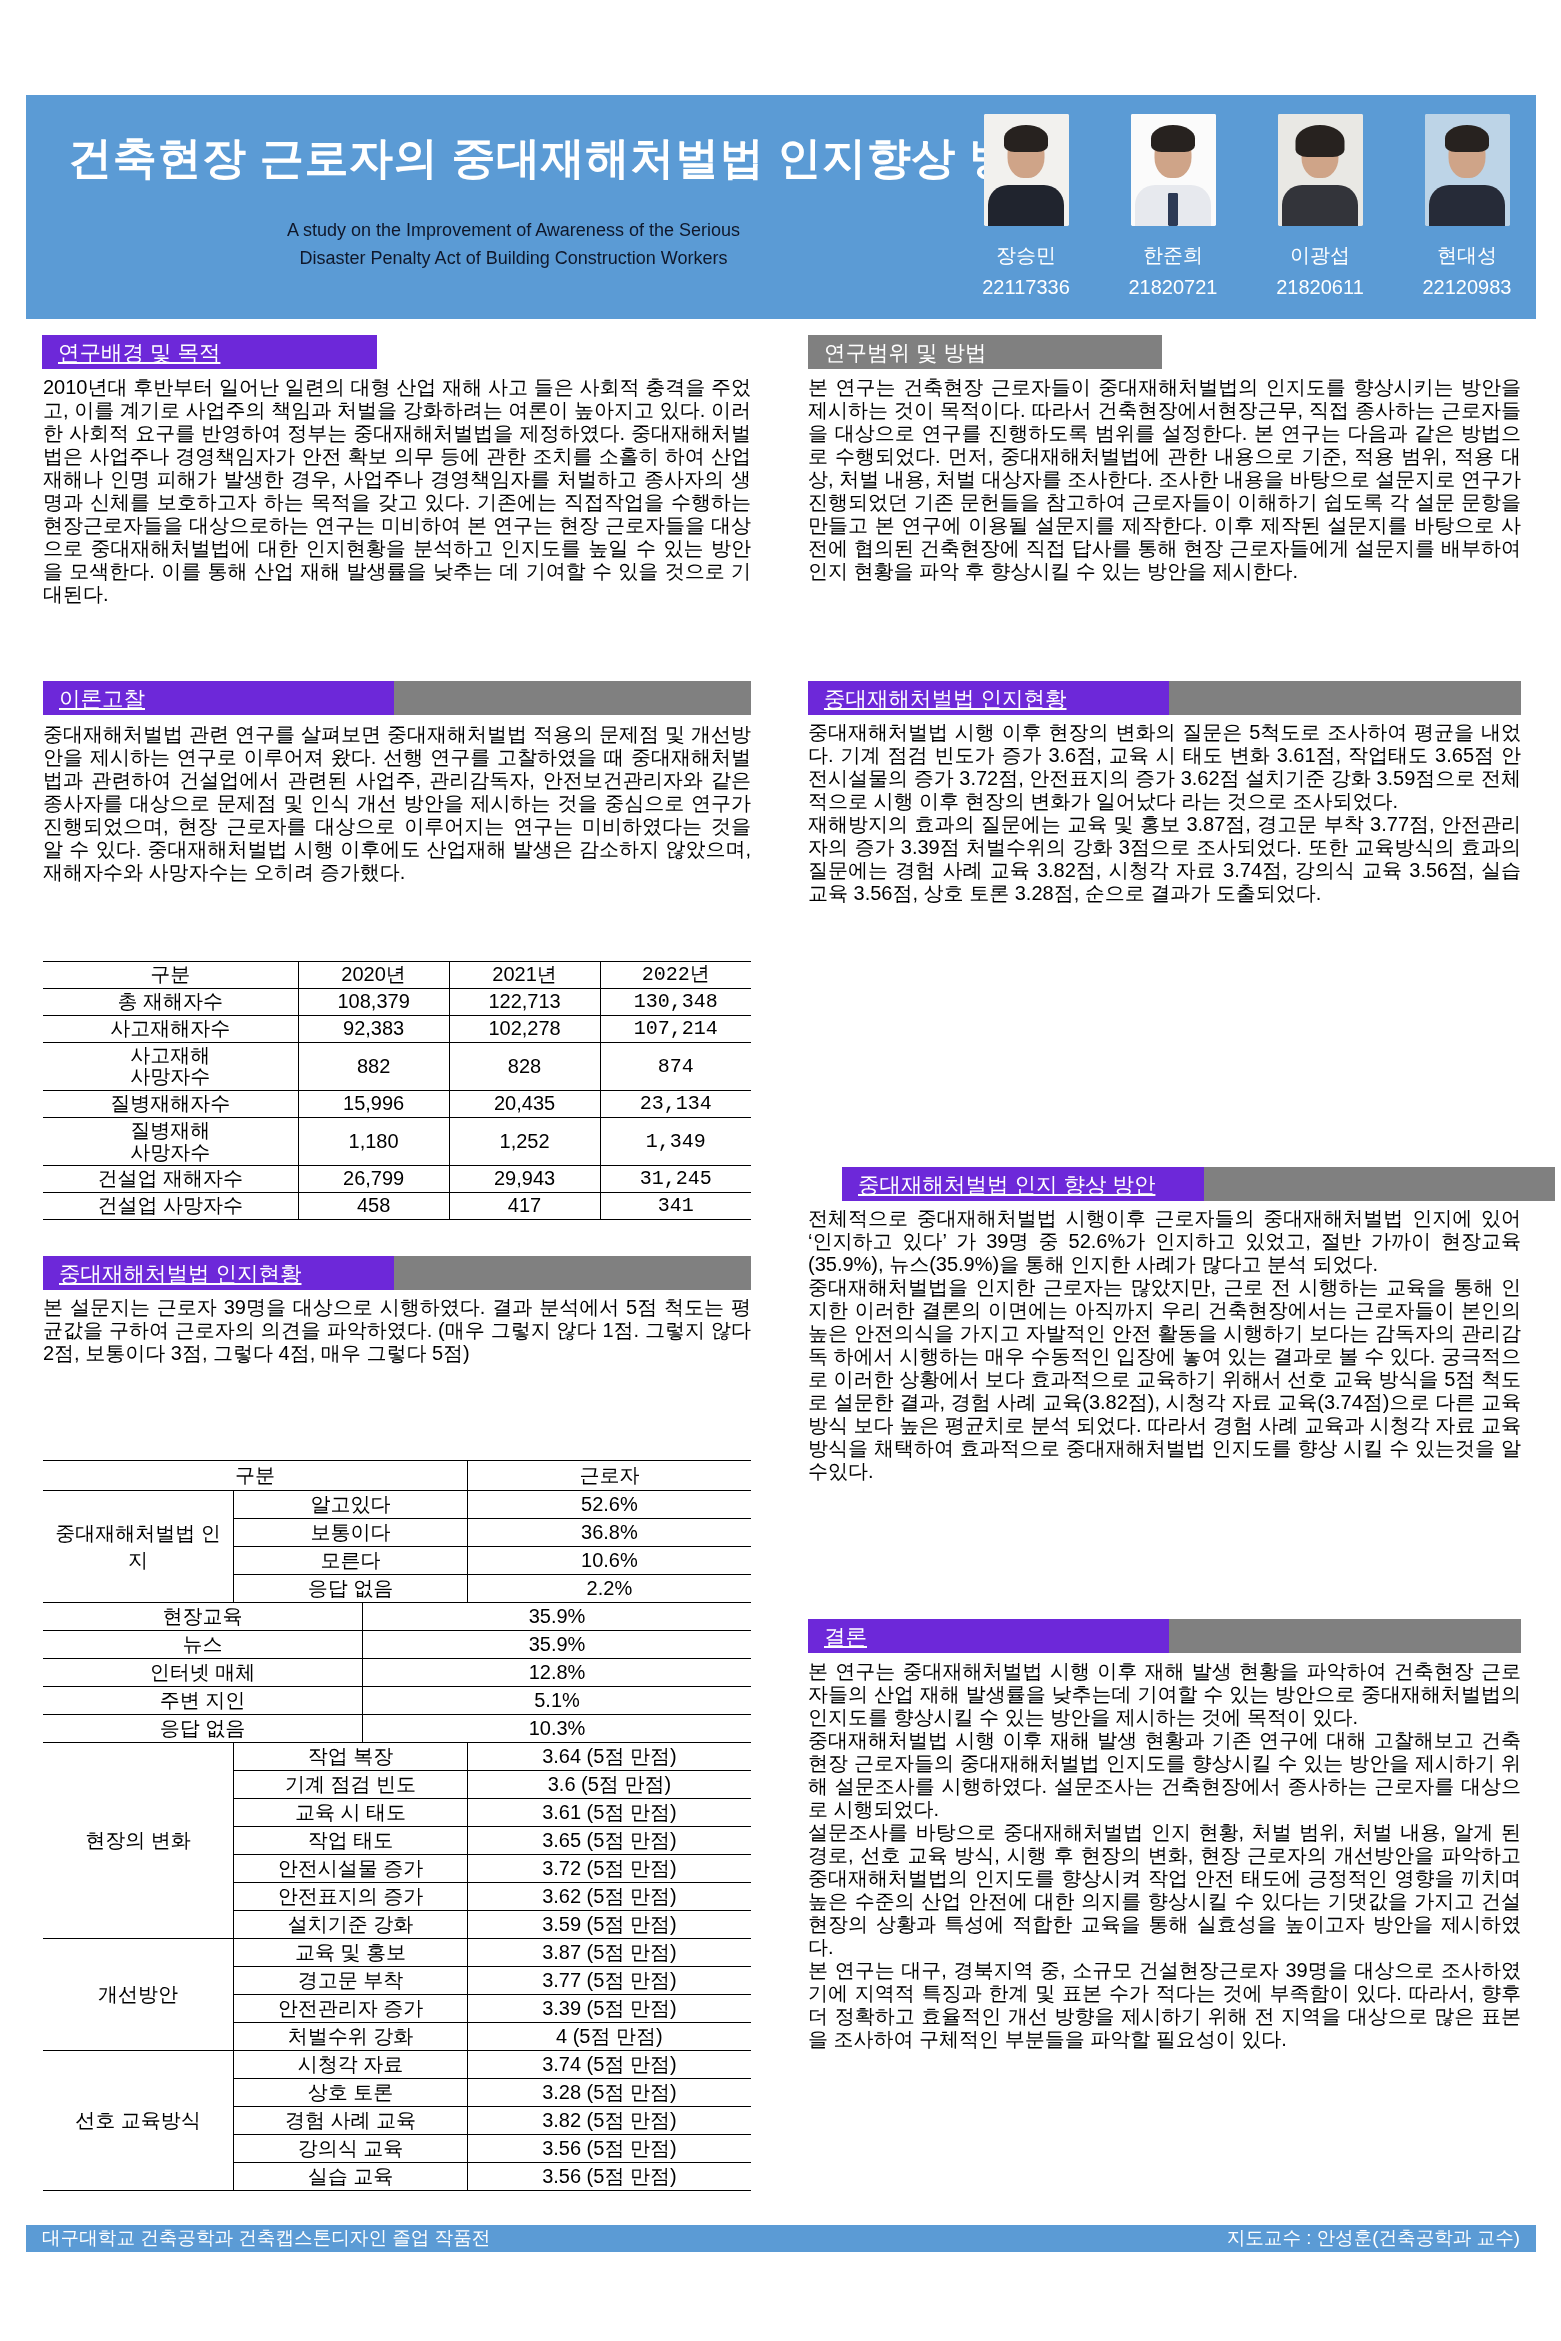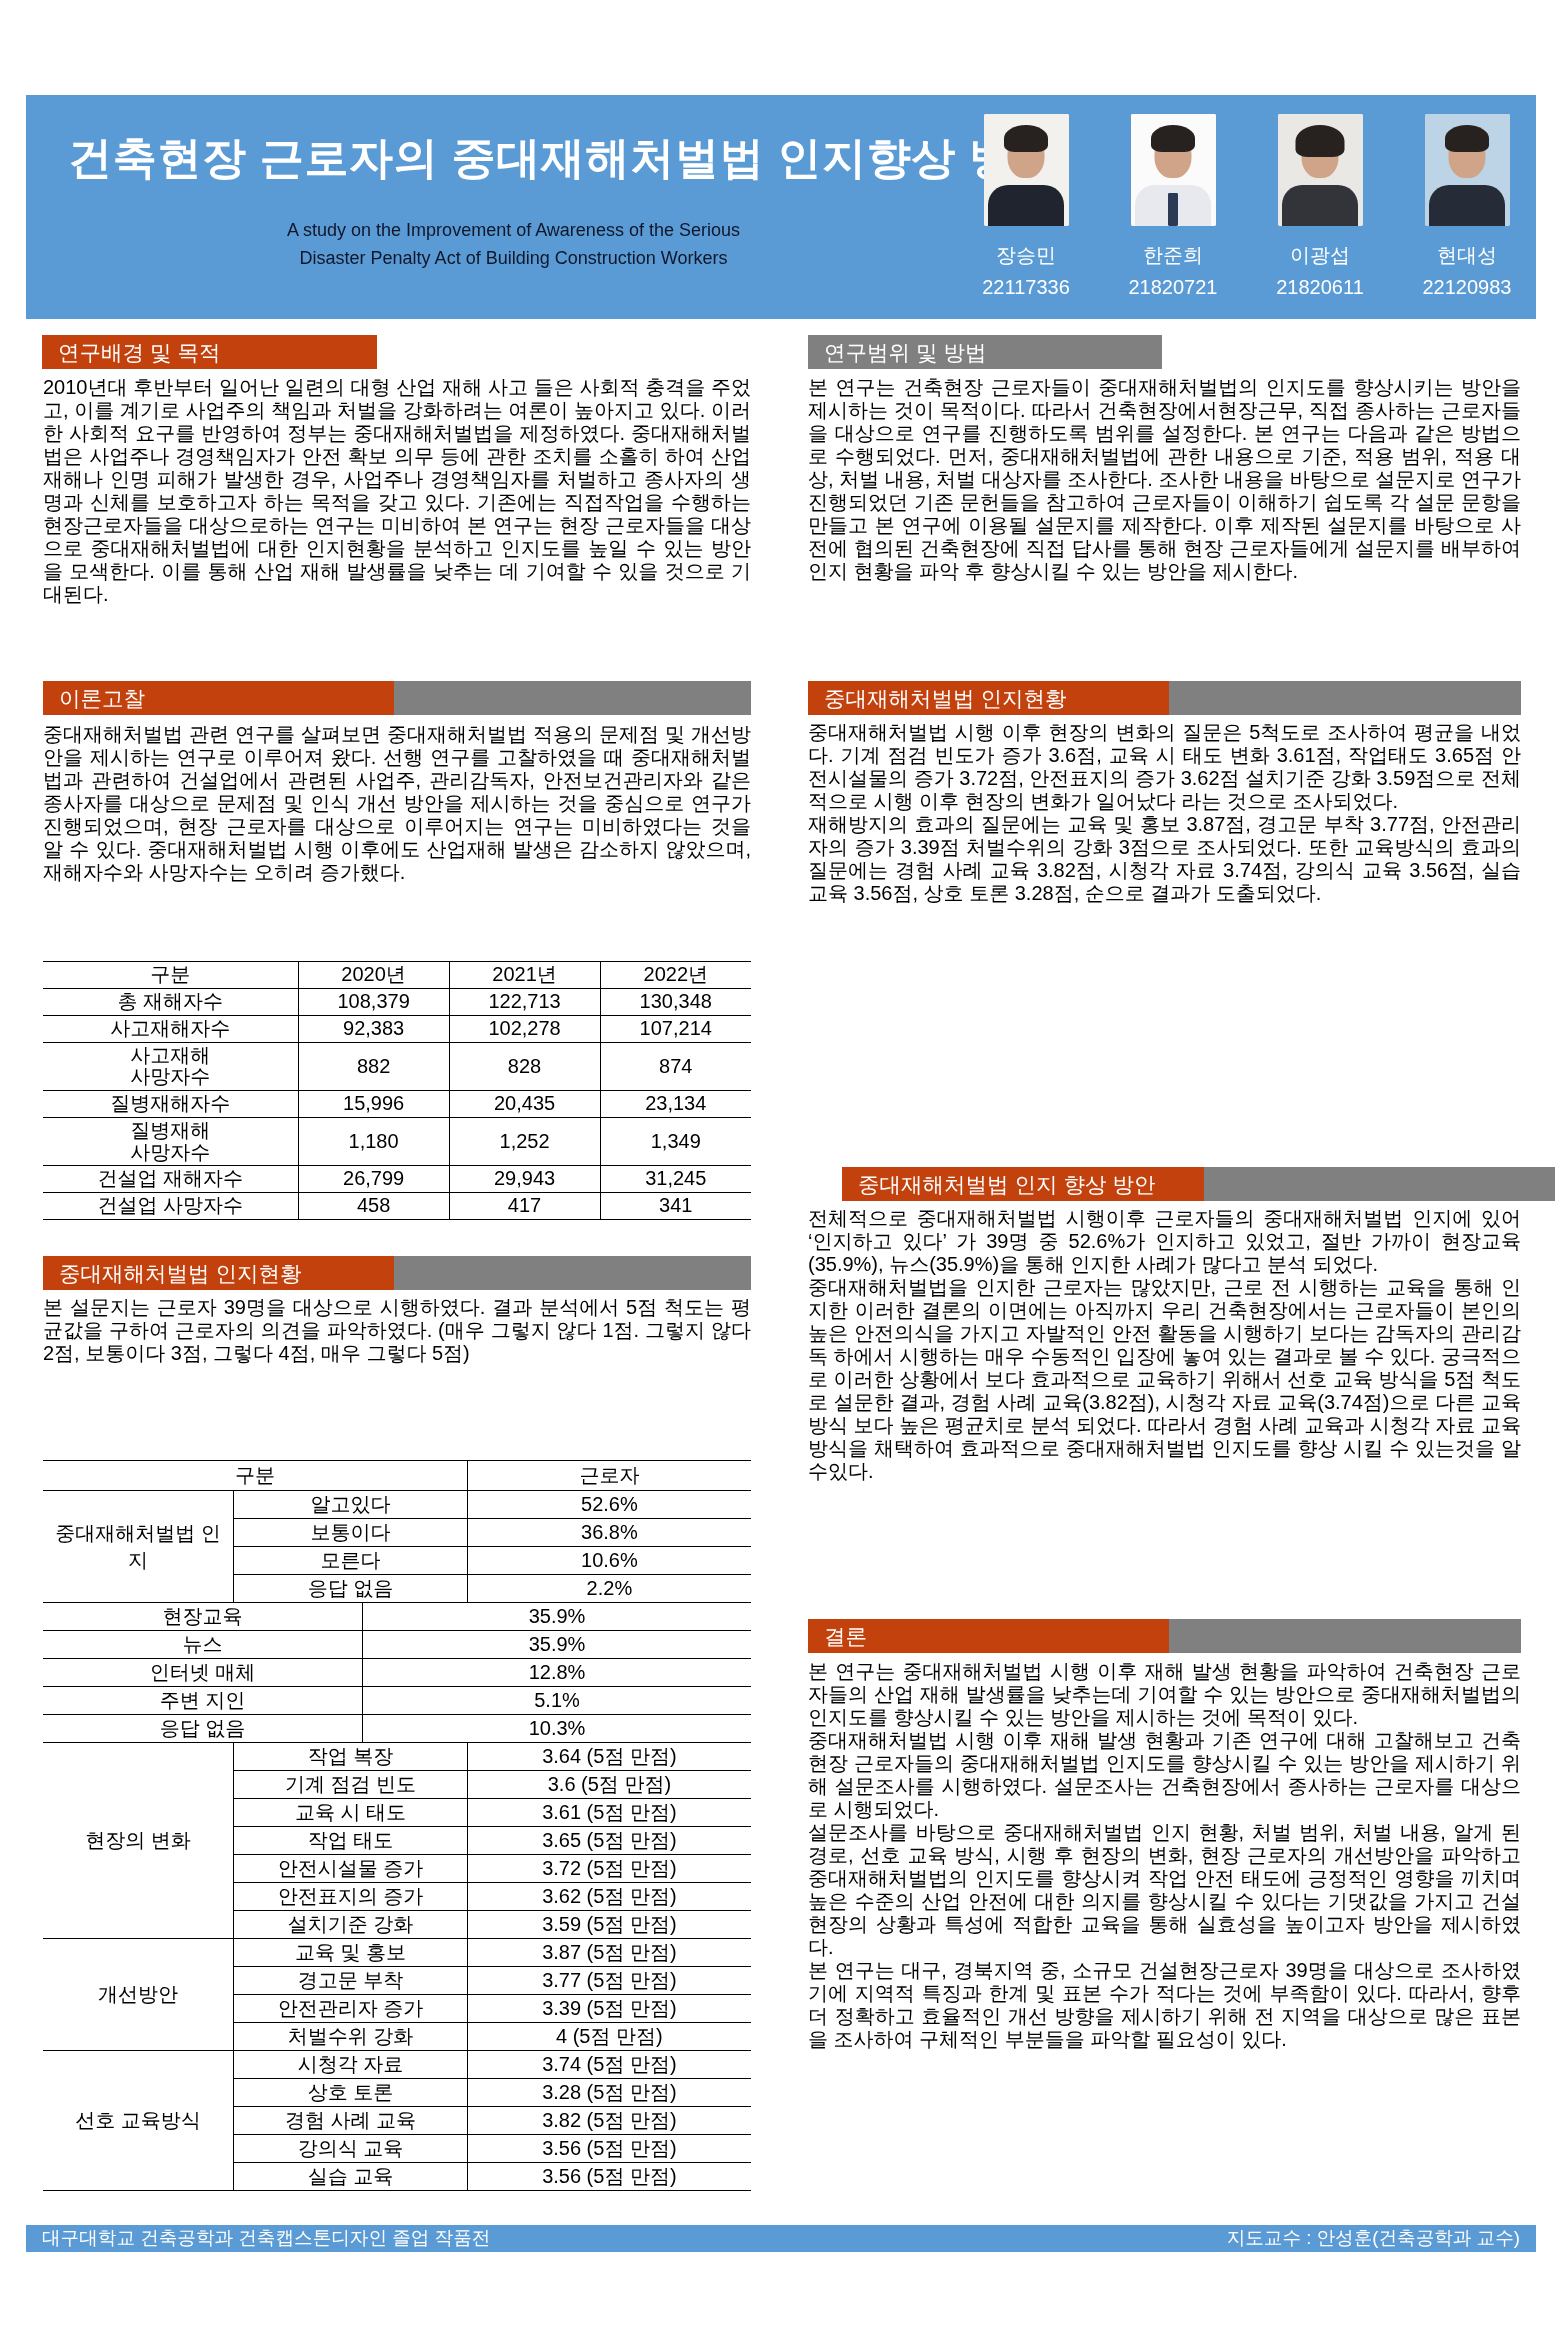--- a/index.html
+++ b/index.html
@@ -28,35 +28,35 @@
   .photo.a2{background:#fbfbfb}.photo.a2 .torso{background:#e7e9ee}
   .photo.a3{background:#e9e8e4}.photo.a3 .torso{background:#33343a}.photo.a3 .hair{height:32px;width:49px}
   .photo.a4{background:#bdd4e7}.photo.a4 .torso{background:#262b38}
   .author-name{margin-top:16px;font-size:20px;color:#fff;}
   .author-id{margin-top:7.2px;font-size:20px;color:#fff;}
 
   
   .secbar{position:absolute;height:34px;display:flex;}
   .secbar .seg{height:100%;display:flex;align-items:center;padding-left:16px;box-sizing:border-box;
                color:#fff;font-size:21.5px;white-space:nowrap;}
-  .seg.blue{background:#c2410c;}
+  .seg.blue{background:#6d28d9;text-decoration:underline;}
   .seg.gray{background:#808080;}
   .filler{flex:1;background:#808080;height:100%;}
 
   
   .body-text{position:absolute;font-size:20px;line-height:23px;text-align:justify;color:#000;}
   .body-text p{margin:0;}
 
   
   .acc-wrap{position:absolute;left:43px;top:961px;width:708px;}
   .acc-table{width:100%;border-collapse:collapse;font-size:20px;text-align:center;
              border-top:1.4px solid #000;border-bottom:1.4px solid #000;}
   .acc-table th,.acc-table td{border-bottom:0.7px solid #000;border-right:0.7px solid #000;
              padding:2.2px 4.3px;line-height:21.5px;font-weight:normal;}
-  .acc-table th:last-child,.acc-table td:last-child{border-right:none;}
+  .acc-table th:last-child,.acc-table td:last-child{border-right:none;font-family:Liberation Mono, monospace;}
   .acc-table tr:last-child td{border-bottom:none;}
   .acc-table .c1{width:36%;white-space:pre-line;}
   .acc-table .cy{width:21.3%;}
 
   
   .stable{position:absolute;left:43px;top:1460px;width:708px;font-size:20px;
           border-top:1.4px solid #000;border-bottom:1.4px solid #000;box-sizing:border-box;}
   .st-header{display:flex;height:29px;border-bottom:0.7px solid #000;}
   .st-h1{width:60%;border-right:0.7px solid #000;display:flex;align-items:center;justify-content:center;box-sizing:border-box;}
   .st-h2{flex:1;display:flex;align-items:center;justify-content:center;}

